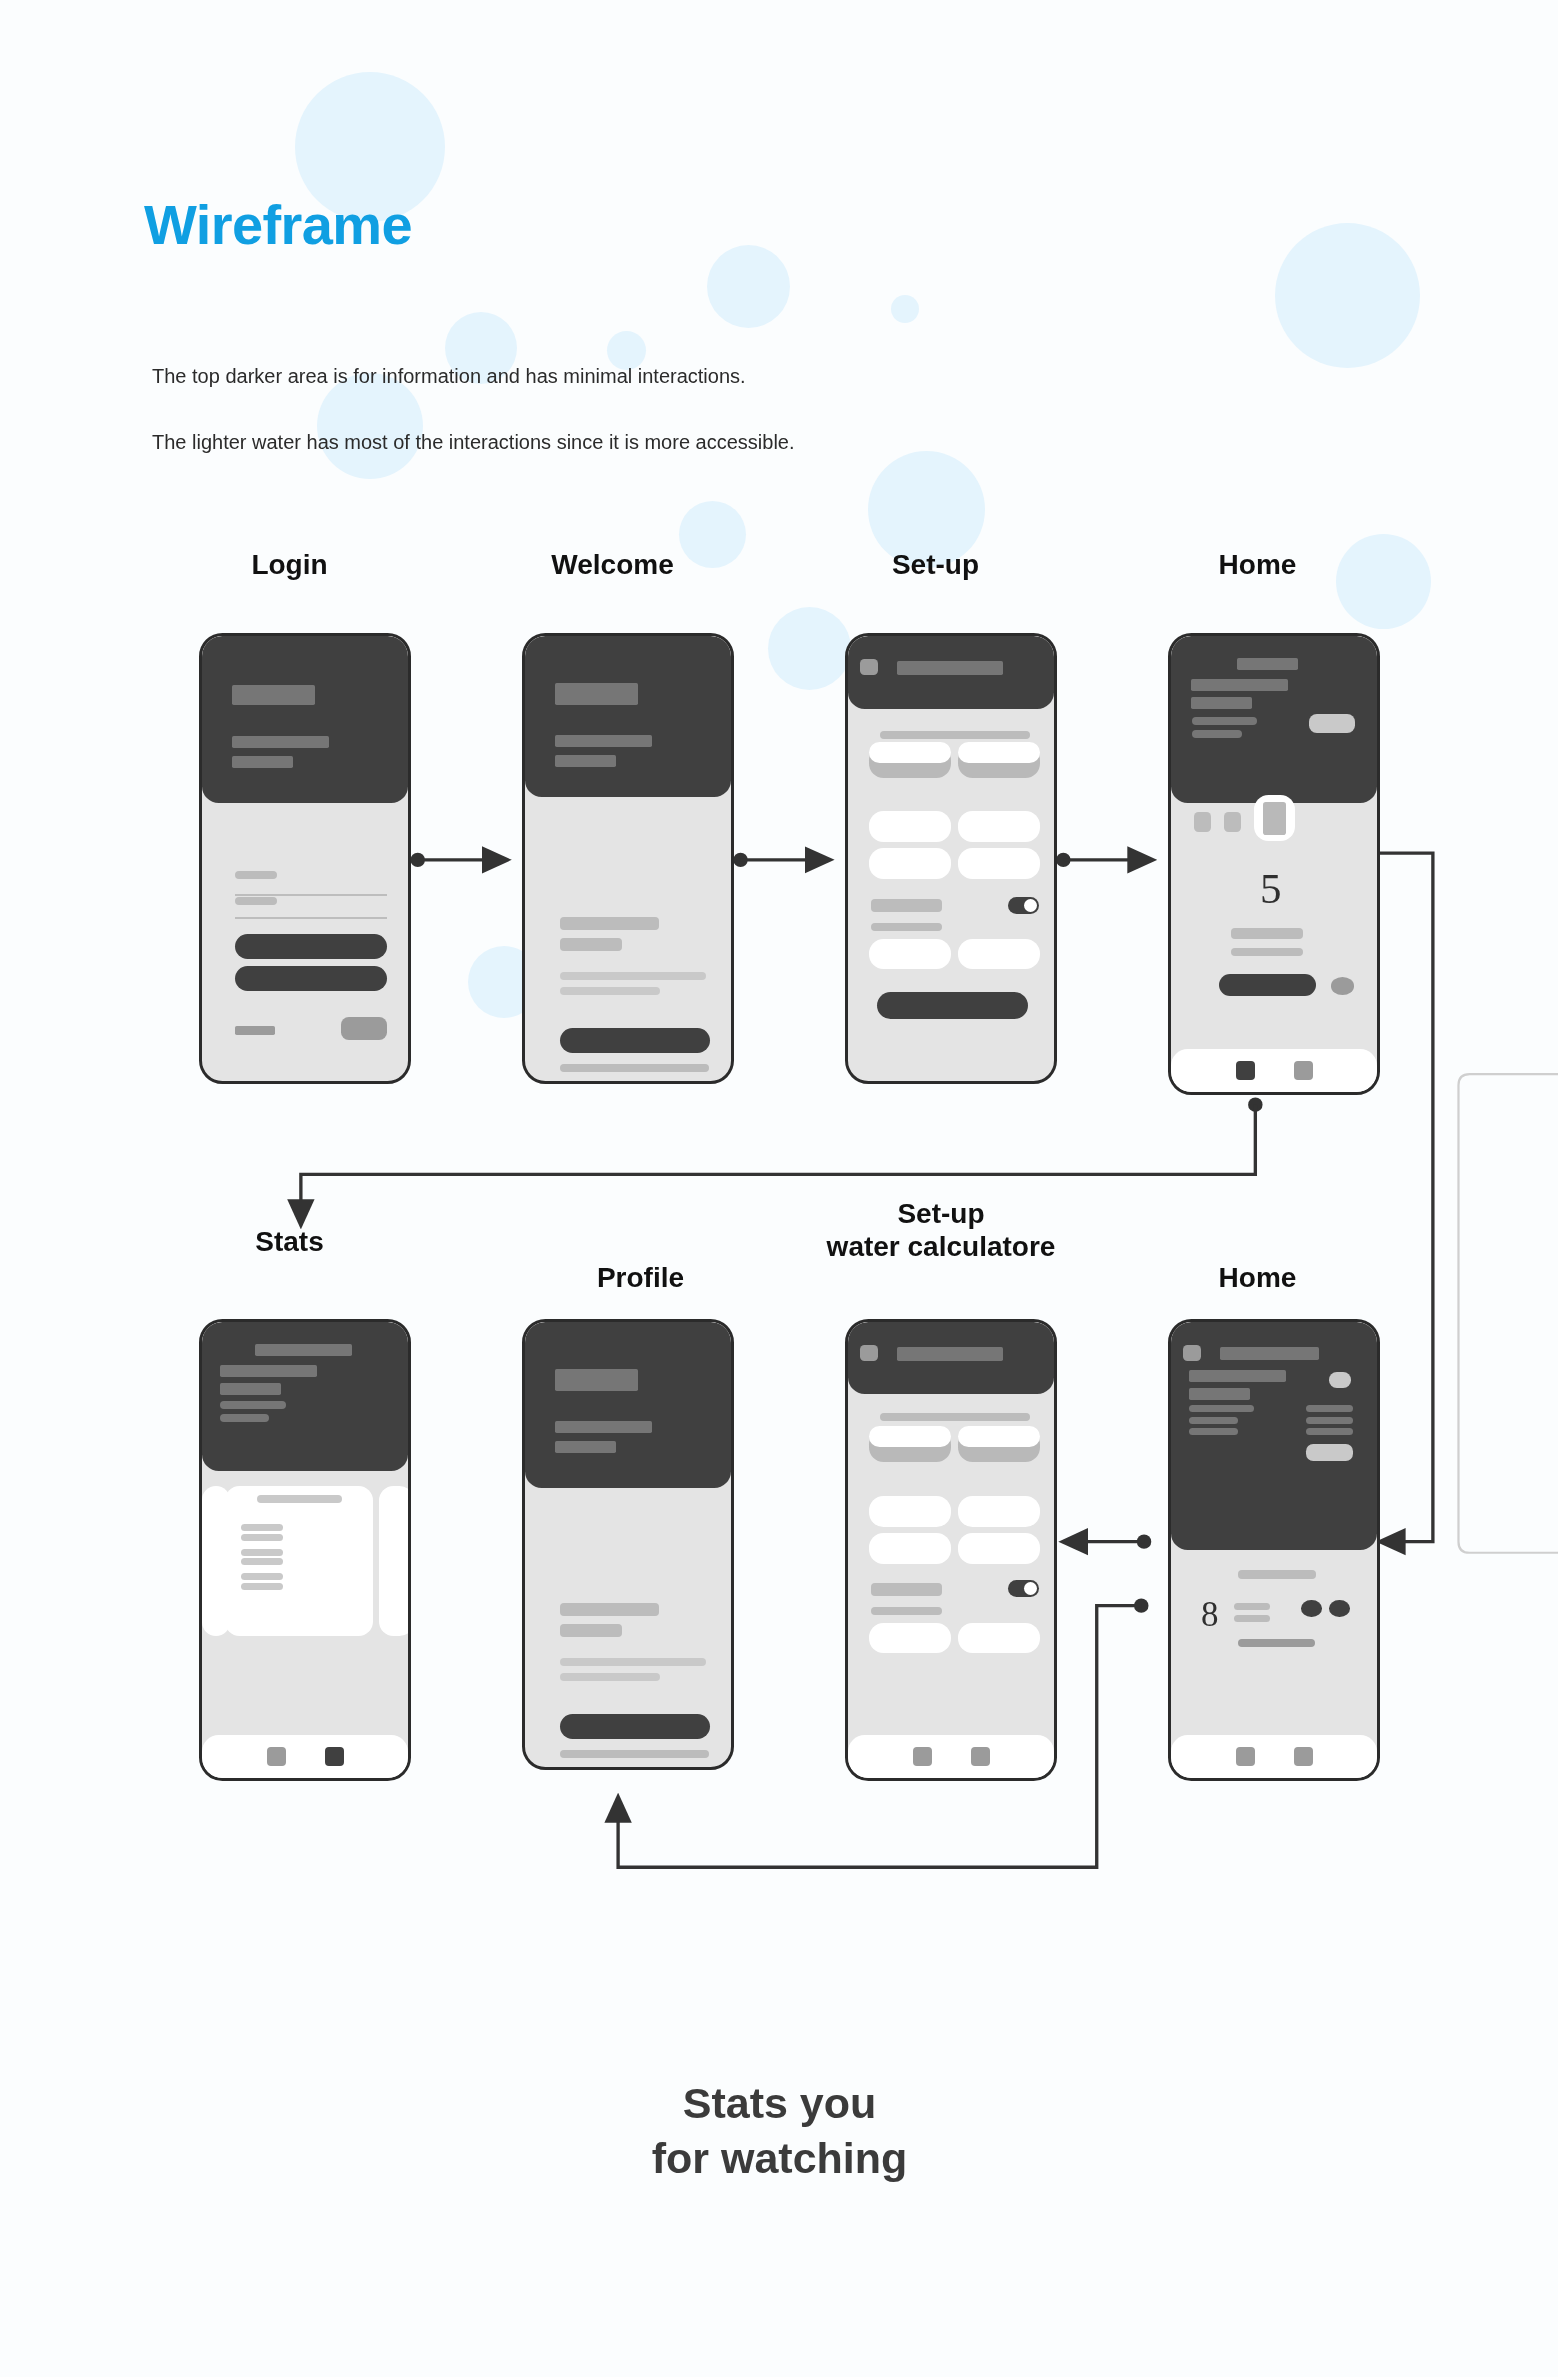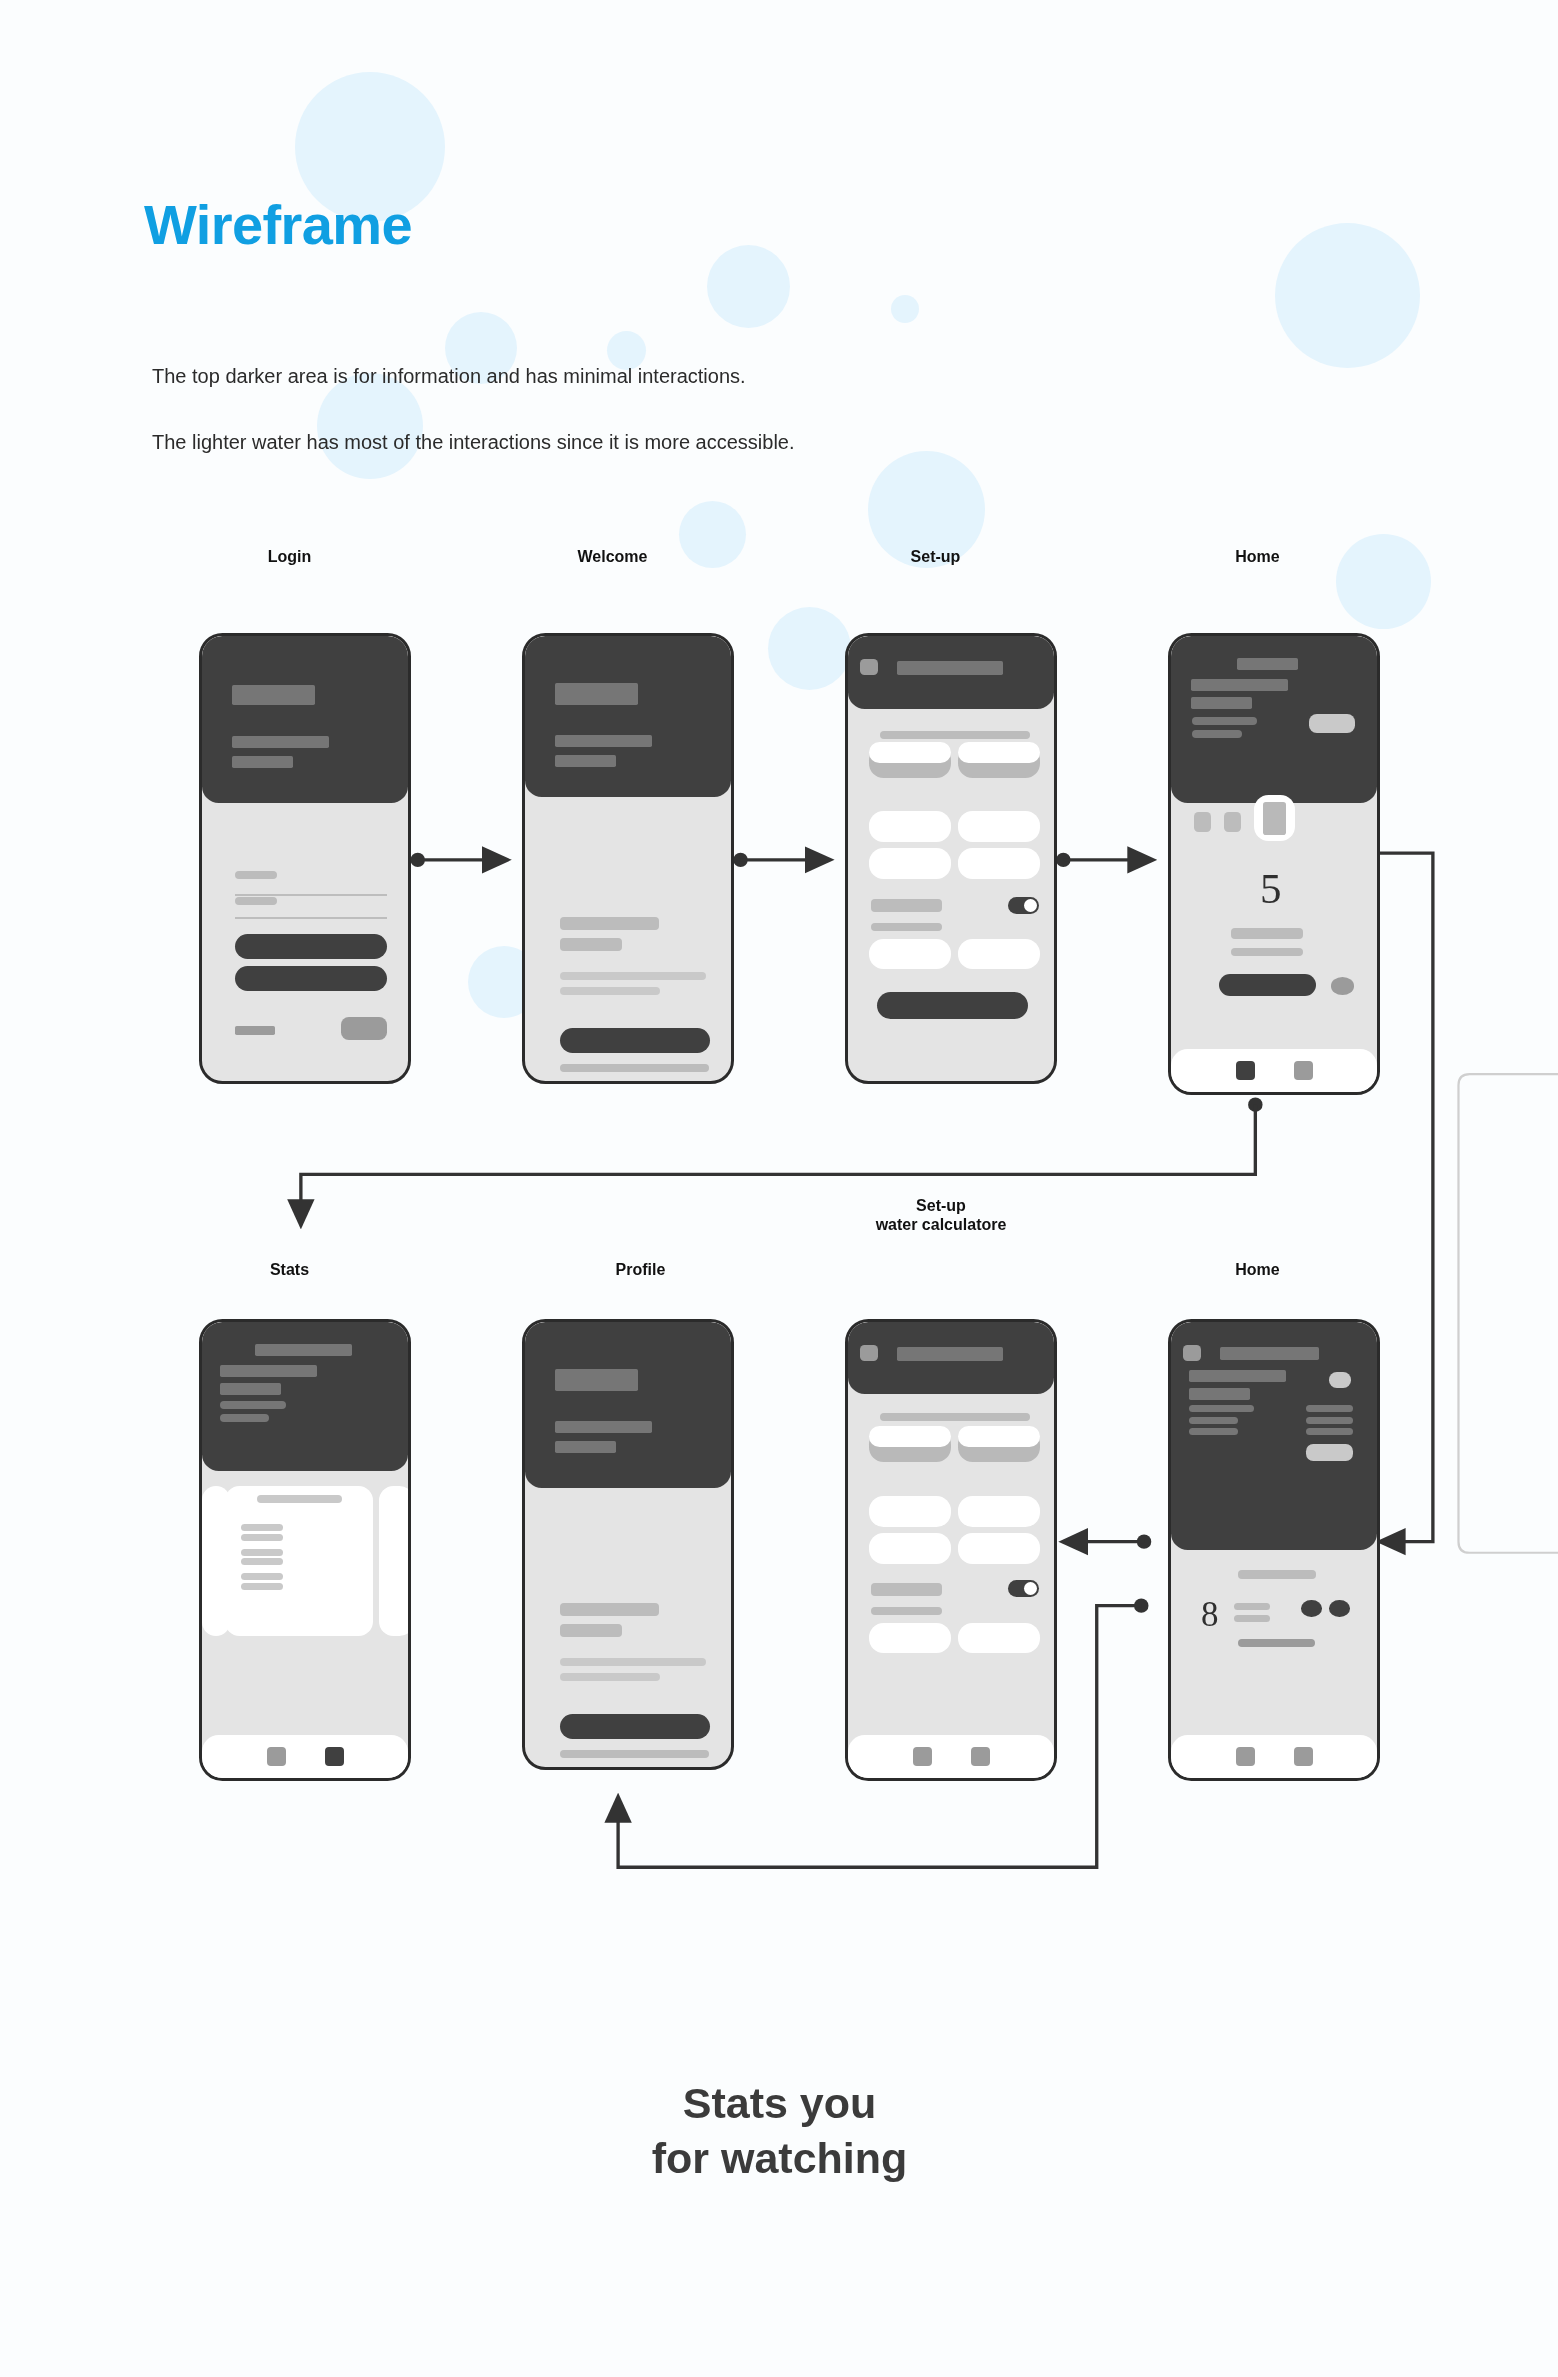--- a/index.html
+++ b/index.html
@@ -24,21 +24,21 @@
   .intro-line {
     position: absolute; left: 152px;
     font-size: 20px; color: #2b2b2b; z-index: 5; white-space: nowrap;
   }
   .intro-1 { top: 365px; }
   .intro-2 { top: 431px; }
 
   
   .screen-label {
     position: absolute; z-index: 6;
-    font-size: 16px; font-weight: bold; color: #111;
+    font-size: 28px; font-weight: bold; color: #111;
     text-align: center; line-height: 1.18; white-space: pre-line;
   }
 
   
   .phone {
     position: absolute; z-index: 4;
     width: 212px; height: 451px;
     background: #e4e4e4;
     border: 3.3px solid #2b2b2b;
     border-radius: 23.4px;
@@ -248,21 +248,21 @@
   <div class="bar l" style="left:60px;top:292px;width:72px;height:11px;"></div>
   <div class="bar l" style="left:60px;top:312px;width:72px;height:7.8px;"></div>
   <div class="pill dark" style="left:48px;top:338px;width:97px;height:22px;"></div>
   <div class="dot-circle" style="left:160px;top:341px;width:23.4px;height:18px;"></div>
   <div class="nav-bar">
     <div class="nav-ico active"></div>
     <div class="nav-ico"></div>
   </div>
 </div>
 
-<div class="screen-label" style="left:195px;top:1261px;width:189px;">Stats</div>
+<div class="screen-label" style="left:195px;top:1225px;width:189px;">Stats</div>
 <div class="screen-label" style="left:546px;top:1261px;width:189px;">Profile</div>
 <div class="screen-label" style="left:824px;top:1197px;width:234px;">Set-up
 water calculatore</div>
 <div class="screen-label" style="left:1163px;top:1261px;width:189px;">Home</div>
 
 <div class="phone tall" style="left:199px;top:1319px;">
   <div class="dark-area" style="height:149px;">
     <div class="bar d" style="left:53px;top:22px;width:97px;height:12.2px;border-radius:1.7px;"></div>
     <div class="bar d" style="left:18.4px;top:43px;width:97px;height:12.2px;border-radius:1.7px;"></div>
     <div class="bar d" style="left:18.4px;top:61px;width:61px;height:12.2px;border-radius:1.7px;"></div>

